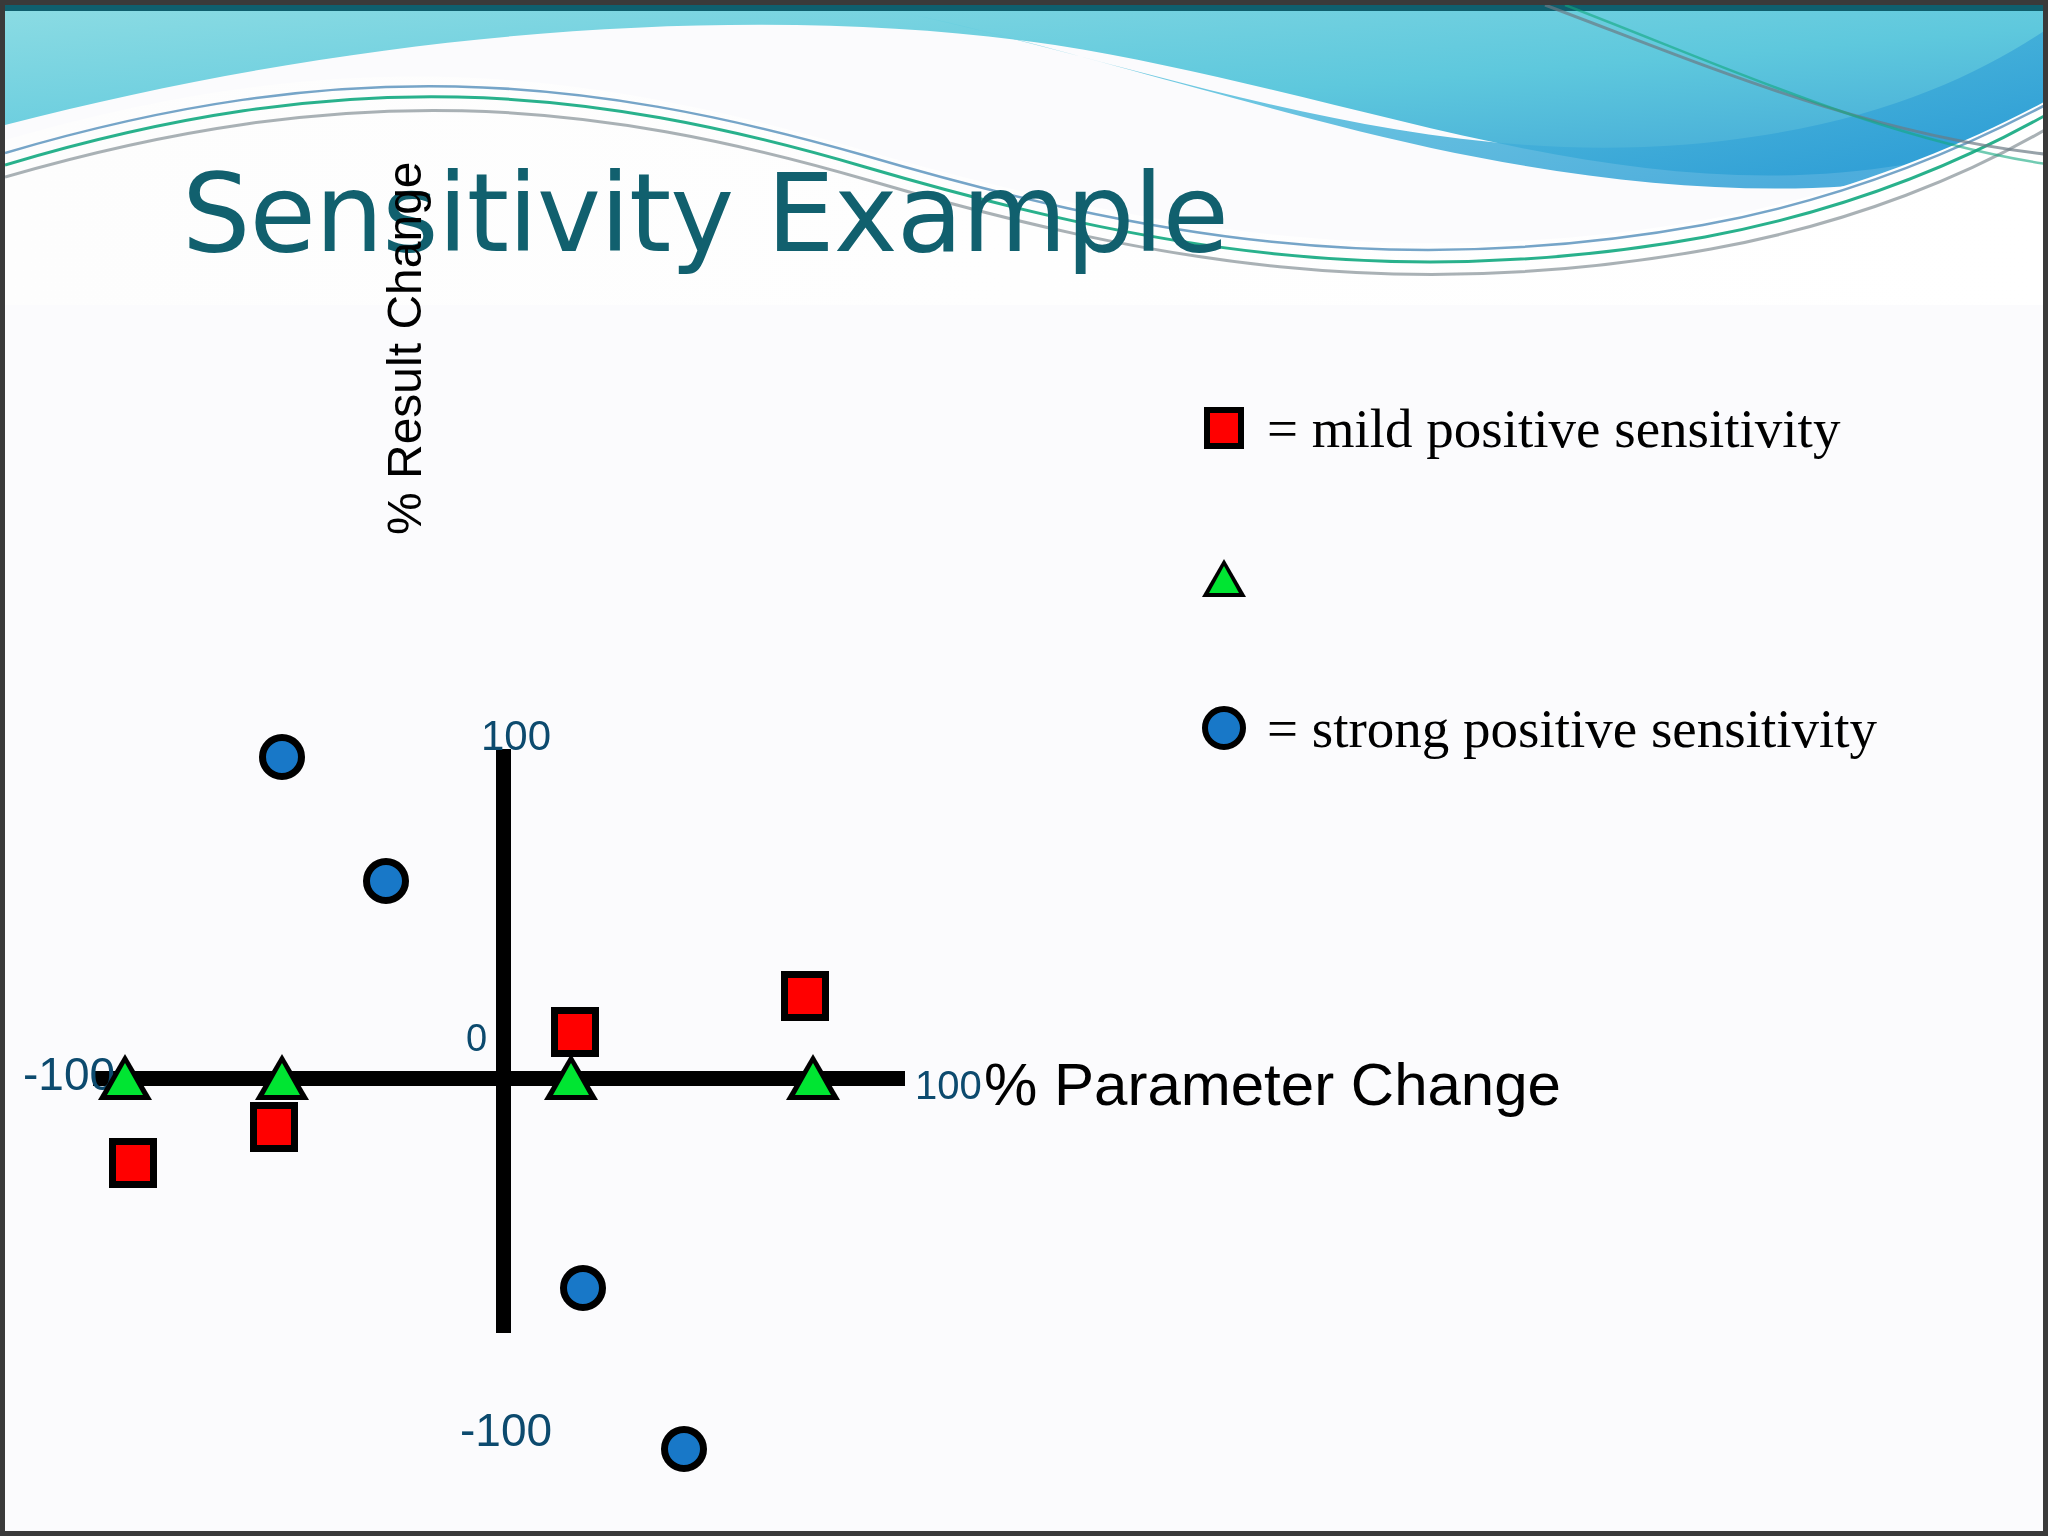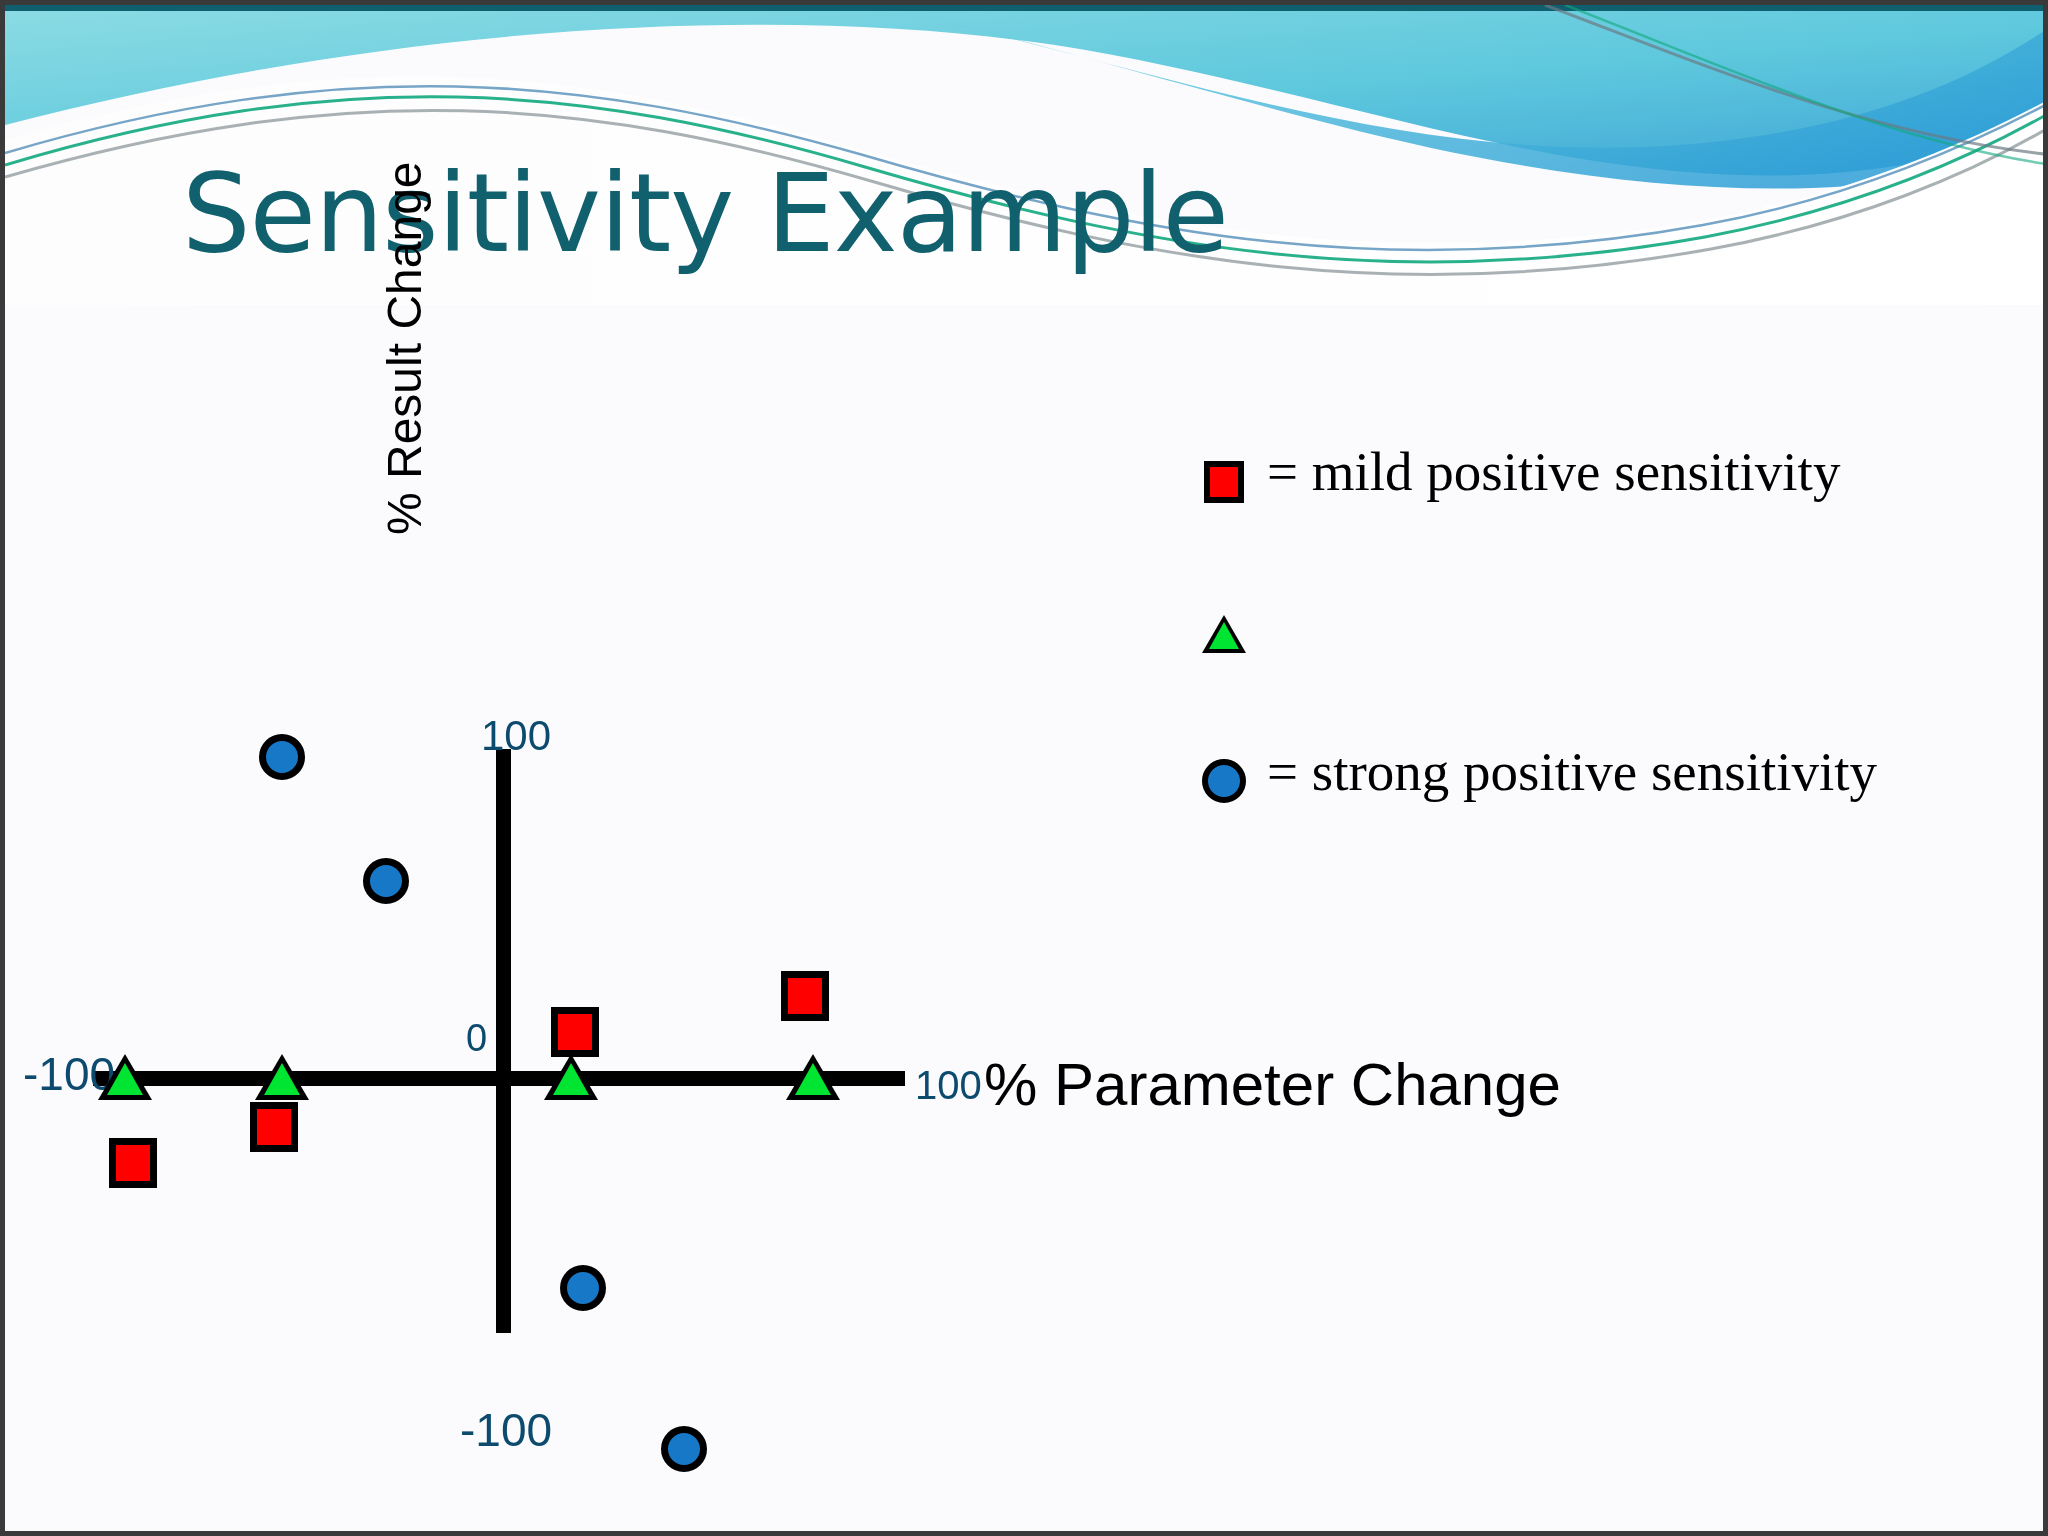--- a/index.html
+++ b/index.html
@@ -47,21 +47,21 @@
 
   
   #legend {
     position: absolute;
     left: 1190px;
     top: 348px;
     width: 820px;
   }
   .legend-row {
     display: flex;
-    align-items: flex-end;
+    align-items: center;
     height: 150px;
   }
   .legend-marker {
     width: 58px;
     flex: 0 0 58px;
     display: flex;
     align-items: center;
     justify-content: center;
   }
   .legend-text {

